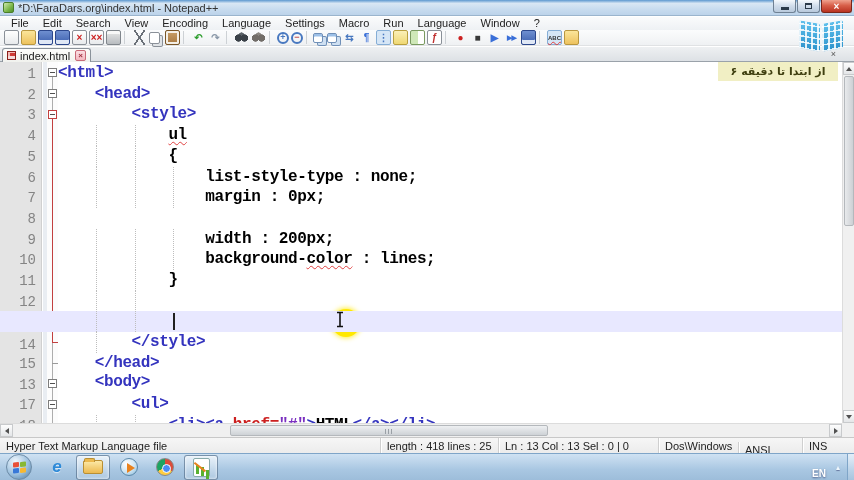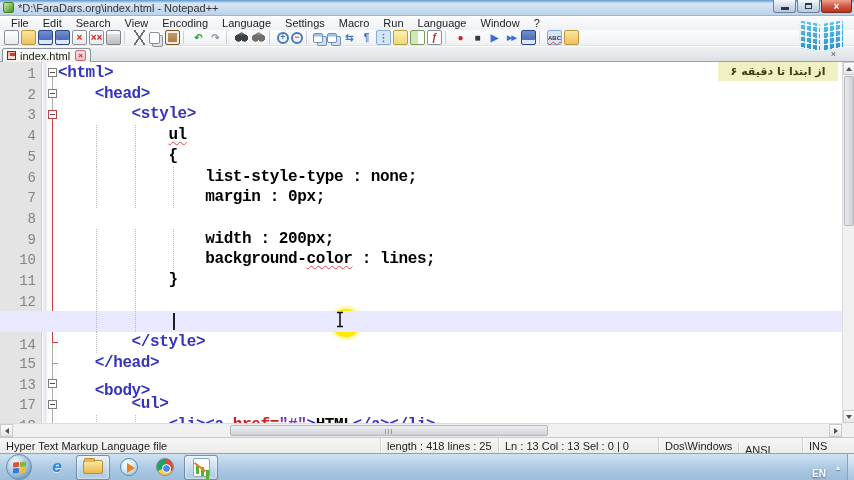--- a/index.html
+++ b/index.html
@@ -401,21 +401,21 @@
           <span class="guide" style="left: 134.96px;"></span>
           <span class="code-text"></span>
         </div>
         <div class="ed-row" style="top: 269.1px;">
           <span class="guide" style="left: 96.48px;"></span>
           <span class="code-text"><span class="c-tag">        &lt;/style&gt;</span></span>
         </div>
         <div class="ed-row" style="top: 289.8px;">
           <span class="code-text"><span class="c-tag">    &lt;/head&gt;</span></span>
         </div>
-        <div class="ed-row" style="top: 318px;">
+        <div class="ed-row" style="top: 309px;">
           <span class="code-text"><span class="c-tag">    &lt;body&gt;</span></span>
         </div>
         <div class="ed-row" style="top: 331.2px;">
           <span class="code-text"><span class="c-tag">        &lt;ul&gt;</span></span>
         </div>
         <div class="ed-row" style="top: 351.9px;">
           <span class="guide" style="left: 96.48px;"></span>
           <span class="guide" style="left: 134.96px;"></span>
           <span class="code-text"><span class="c-plain">            </span><span class="c-tag">&lt;li&gt;&lt;a </span><span class="c-attr">href=</span><span class="c-val">"#"</span><span class="c-tag">&gt;</span><span class="c-plain">HTML</span><span class="c-tag">&lt;/a&gt;&lt;/li&gt;</span></span>
         </div>

